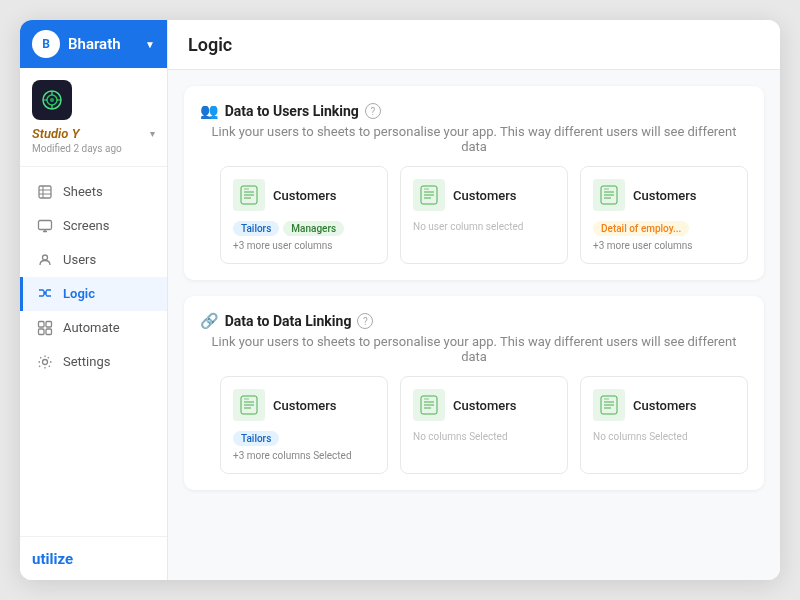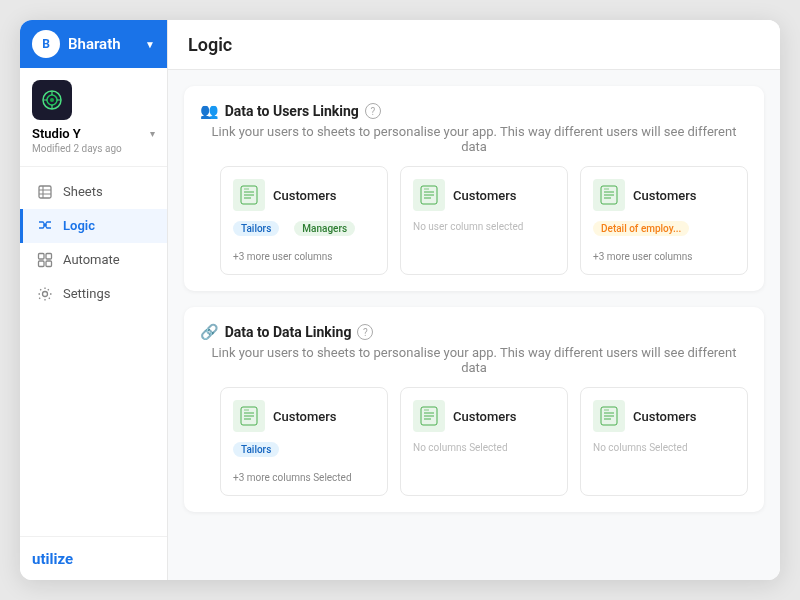--- a/index.html
+++ b/index.html
@@ -84,21 +84,22 @@
     }
     .app-name-row {
       display: flex;
       align-items: center;
       gap: 4px;
       width: 100%;
     }
     .app-name {
       font-size: 13px;
       font-weight: 600;
-      color: #000000;
+      color: #a16207;
+      font-style: italic;
     }
     .app-modified {
       font-size: 10px;
       color: #999;
       margin-top: 2px;
     }
     .app-chevron {
       color: #999;
       font-size: 10px;
       margin-left: auto;
@@ -237,21 +238,21 @@
       height: 20px;
     }
     .sheet-card-name {
       font-size: 13px;
       font-weight: 500;
       color: #222;
     }
     .sheet-card-tags {
       display: flex;
       flex-wrap: wrap;
-      gap: 15px;
+      gap: 4px;
       align-items: center;
     }
     .tag {
       padding: 2px 8px;
       border-radius: 12px;
       font-size: 10px;
       font-weight: 500;
     }
     .tag-tailors { background: #e3f2fd; color: #1565c0; }
     .tag-managers { background: #e8f5e9; color: #2e7d32; }
@@ -306,21 +307,40 @@
           <svg width="16" height="16" viewBox="0 0 16 16" fill="none">
             <rect x="2" y="2" width="12" height="12" rx="1.5" stroke="#888" stroke-width="1.3" fill="none"></rect>
             <line x1="2" y1="6" x2="14" y2="6" stroke="#888" stroke-width="1.1"></line>
             <line x1="2" y1="10" x2="14" y2="10" stroke="#888" stroke-width="1.1"></line>
             <line x1="6" y1="2" x2="6" y2="14" stroke="#888" stroke-width="1.1"></line>
           </svg>
         </span>
         <span>Sheets</span>
       </div>
 
-
+      <div class="nav-item">
+        <span class="nav-icon">
+          <svg width="16" height="16" viewBox="0 0 16 16" fill="none">
+            <rect x="1.5" y="2.5" width="13" height="9" rx="1.5" stroke="#888" stroke-width="1.3" fill="none"></rect>
+            <line x1="6" y1="13.5" x2="10" y2="13.5" stroke="#888" stroke-width="1.3"></line>
+            <line x1="8" y1="11.5" x2="8" y2="13.5" stroke="#888" stroke-width="1.3"></line>
+          </svg>
+        </span>
+        <span>Screens</span>
+      </div>
+
+      <div class="nav-item">
+        <span class="nav-icon">
+          <svg width="16" height="16" viewBox="0 0 16 16" fill="none">
+            <circle cx="8" cy="5.5" r="2.5" stroke="#888" stroke-width="1.3" fill="none"></circle>
+            <path d="M3 13c0-2.8 2.2-4.5 5-4.5s5 1.7 5 4.5" stroke="#888" stroke-width="1.3" fill="none"></path>
+          </svg>
+        </span>
+        <span>Users</span>
+      </div>
 
       <div class="nav-item active">
         <span class="nav-icon">
           <svg width="16" height="16" viewBox="0 0 16 16" fill="none">
             <path d="M2 4h4l2 3-2 3H2" stroke="#1a73e8" stroke-width="1.3" fill="none"></path>
             <path d="M14 4h-4l-2 3 2 3h4" stroke="#1a73e8" stroke-width="1.3" fill="none"></path>
             <line x1="6" y1="7" x2="10" y2="7" stroke="#1a73e8" stroke-width="1.3"></line>
           </svg>
         </span>
         <span>Logic</span>

